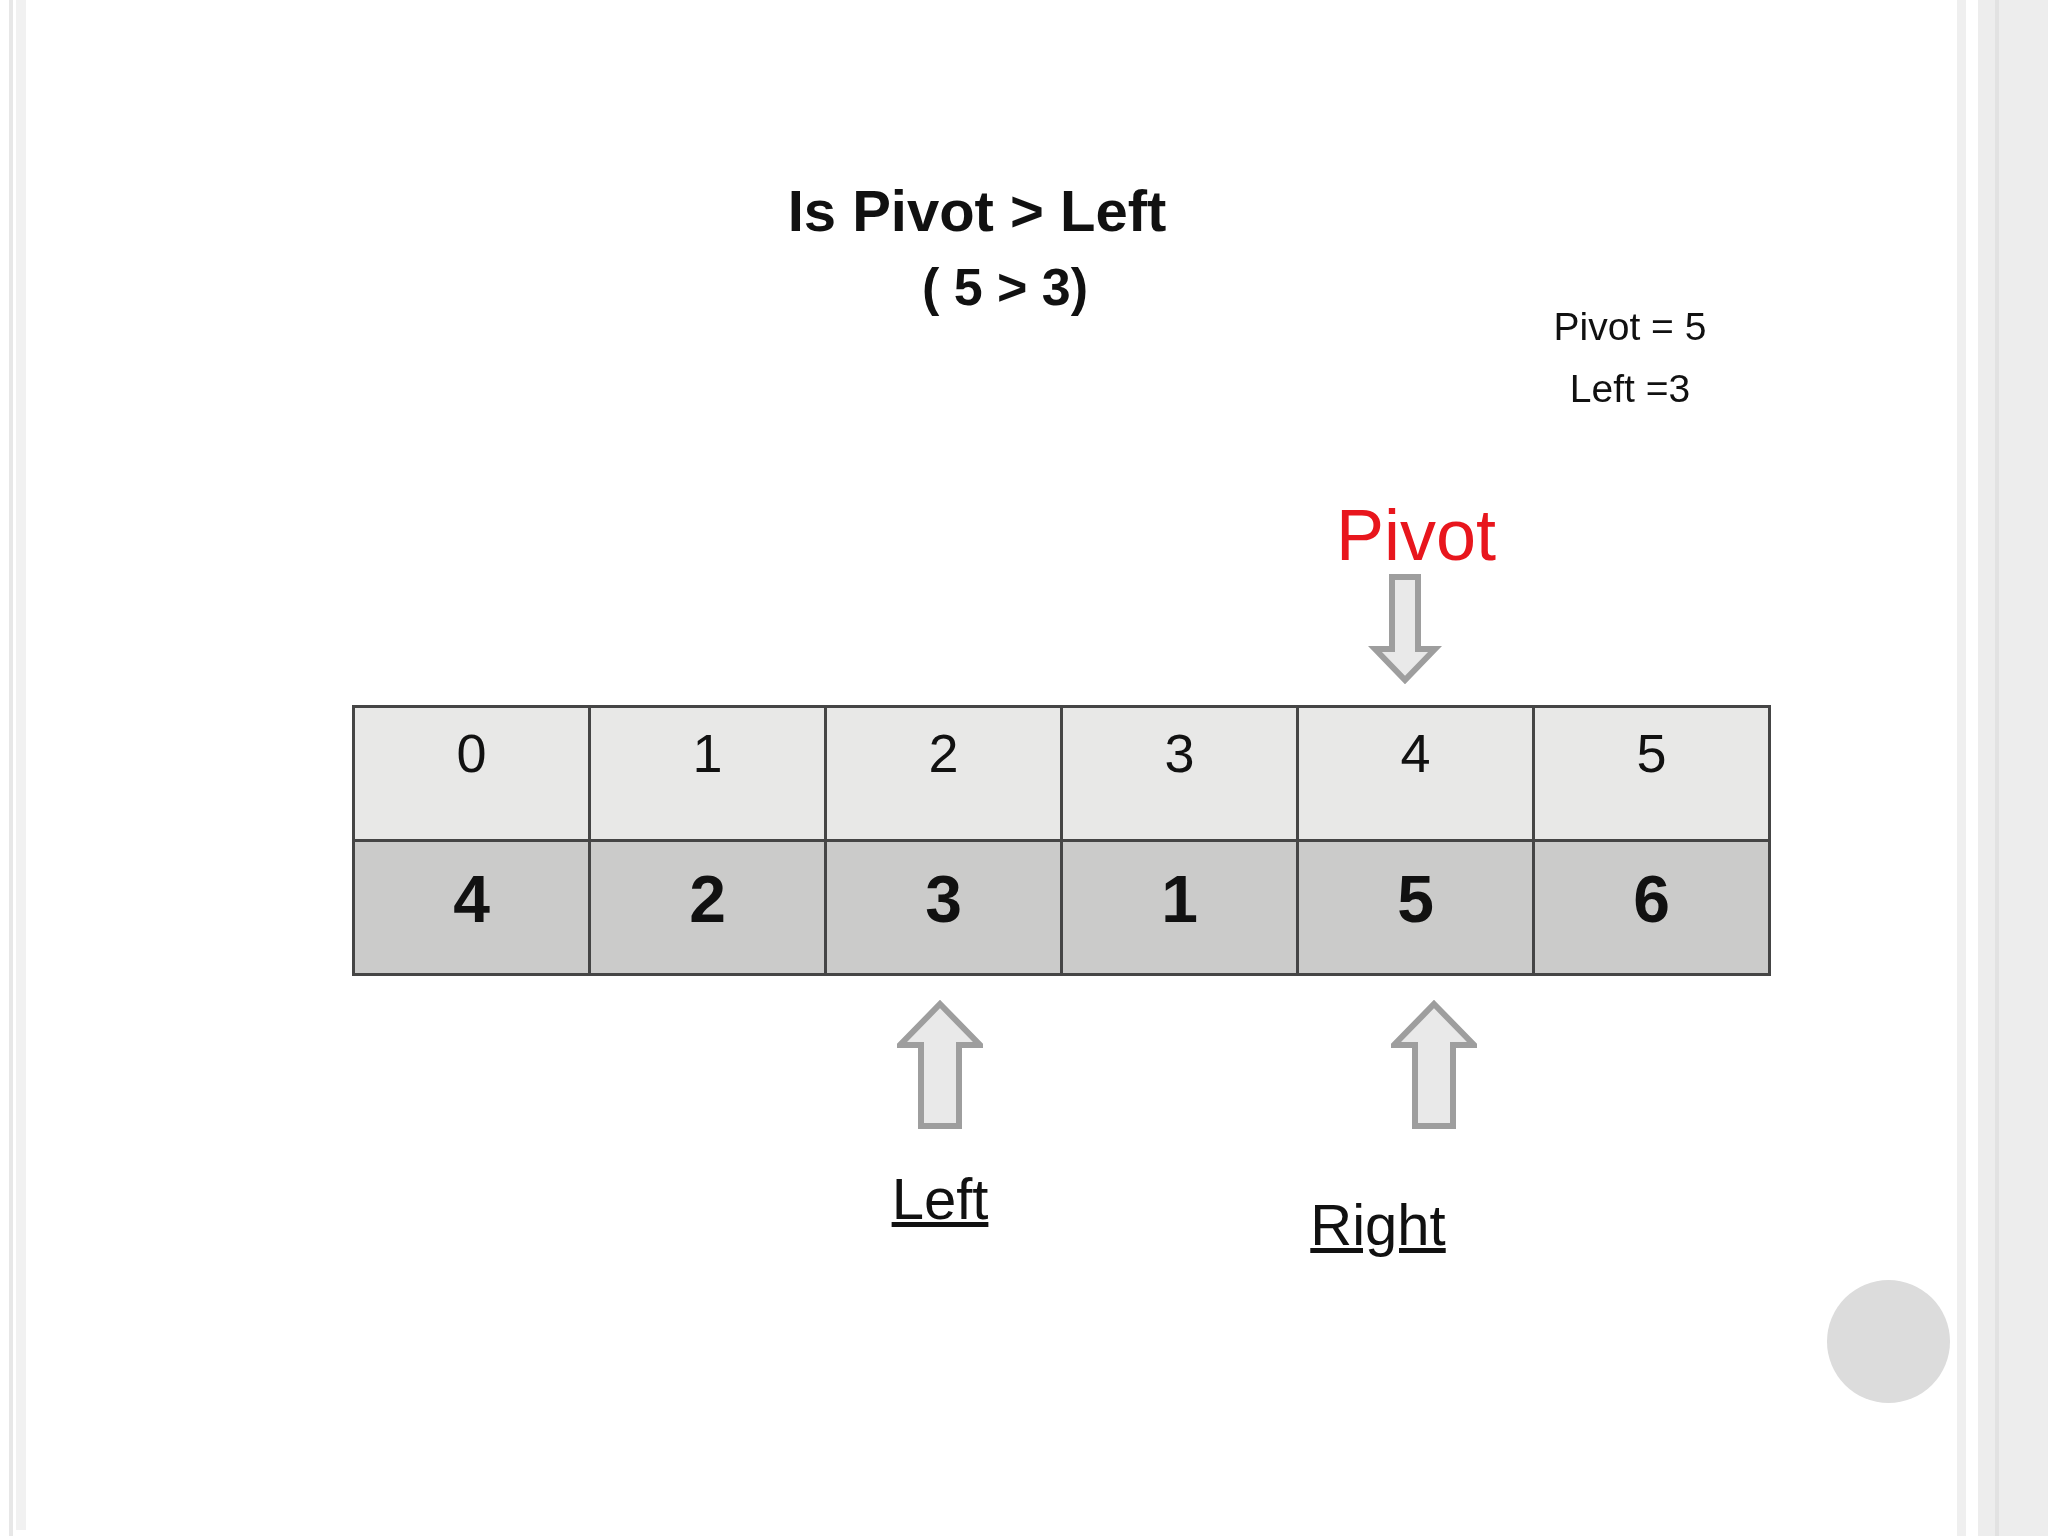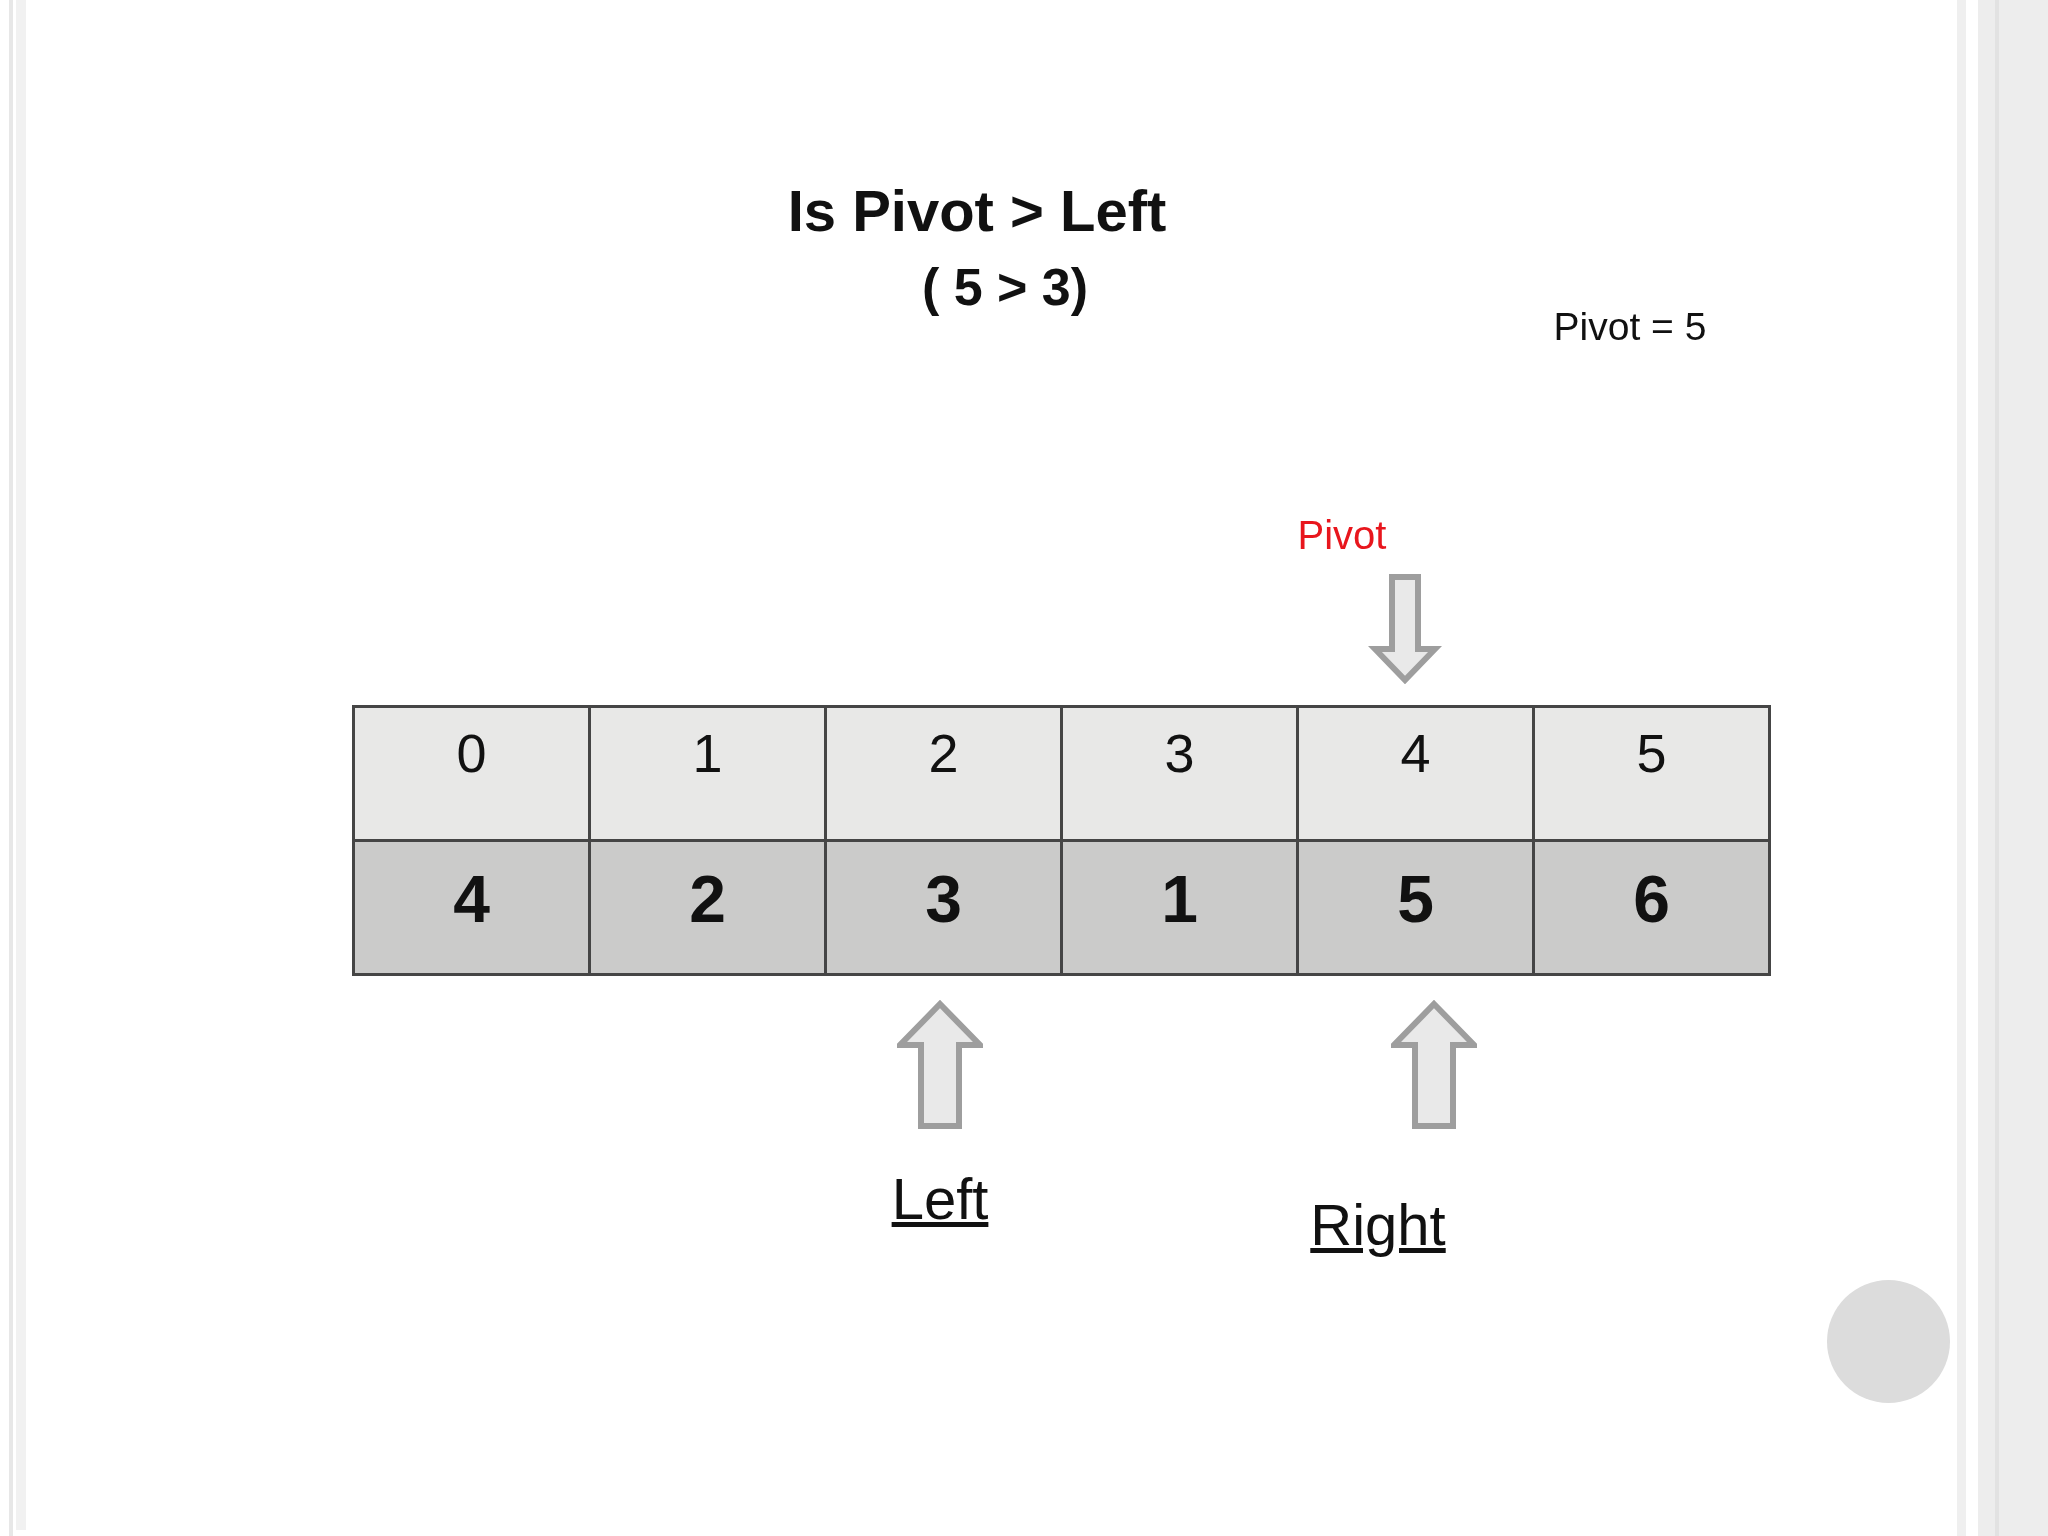--- a/index.html
+++ b/index.html
@@ -27,21 +27,21 @@
 
   
   .title{position:absolute;left:977px;top:176px;transform:translateX(-50%);text-align:center;white-space:nowrap;}
   .title-line1{font-size:58px;font-weight:bold;line-height:70px;letter-spacing:0px;}
   .title-line2{font-size:52px;font-weight:bold;line-height:82px;padding-left:56px;}
 
   
   .var-values{position:absolute;left:1630px;top:296px;transform:translateX(-50%);text-align:center;font-size:39px;line-height:62px;white-space:nowrap;}
 
   
-  .pivot-label{position:absolute;left:1342px;top:506px;transform:translateX(-50%);font-size:40px;line-height:58px;color:var(--pivot-label-red);white-space:nowrap;}
+  .pivot-label{position:absolute;left:1416px;top:506px;transform:translateX(-50%);font-size:72px;line-height:58px;color:var(--pivot-label-red);white-space:nowrap;}
 
   
   .arrow{position:absolute;}
   .arrow polygon{fill:var(--arrow-fill);stroke:var(--arrow-stroke);}
   .arrow-down{left:1368px;top:574px;}
   .arrow-up-left{left:897px;top:1000px;}
   .arrow-up-right{left:1391px;top:1000px;}
 
   
   .array-table{position:absolute;left:352px;top:705px;border-collapse:collapse;table-layout:fixed;}
@@ -68,20 +68,21 @@
   <div class="side-panel"></div>
   <div class="side-panel-line"></div>
 
   <div class="title">
     <div class="title-line1">Is Pivot &gt; Left</div>
     <div class="title-line2">( 5 &gt; 3)</div>
   </div>
 
   <div class="var-values">
     <div>Pivot = 5</div>
+    <div>Left =3</div>
   </div>
 
   <div class="pivot-label">Pivot</div>
   <svg class="arrow arrow-down" width="74" height="110" viewBox="0 0 74 110">
     <polygon points="24,3 50,3 50,75 67,75 37,106 7,75 24,75" stroke-width="6" stroke-linejoin="miter"></polygon>
   </svg>
 
   <table class="array-table">
     <tbody>
         <tr class="index-row">

